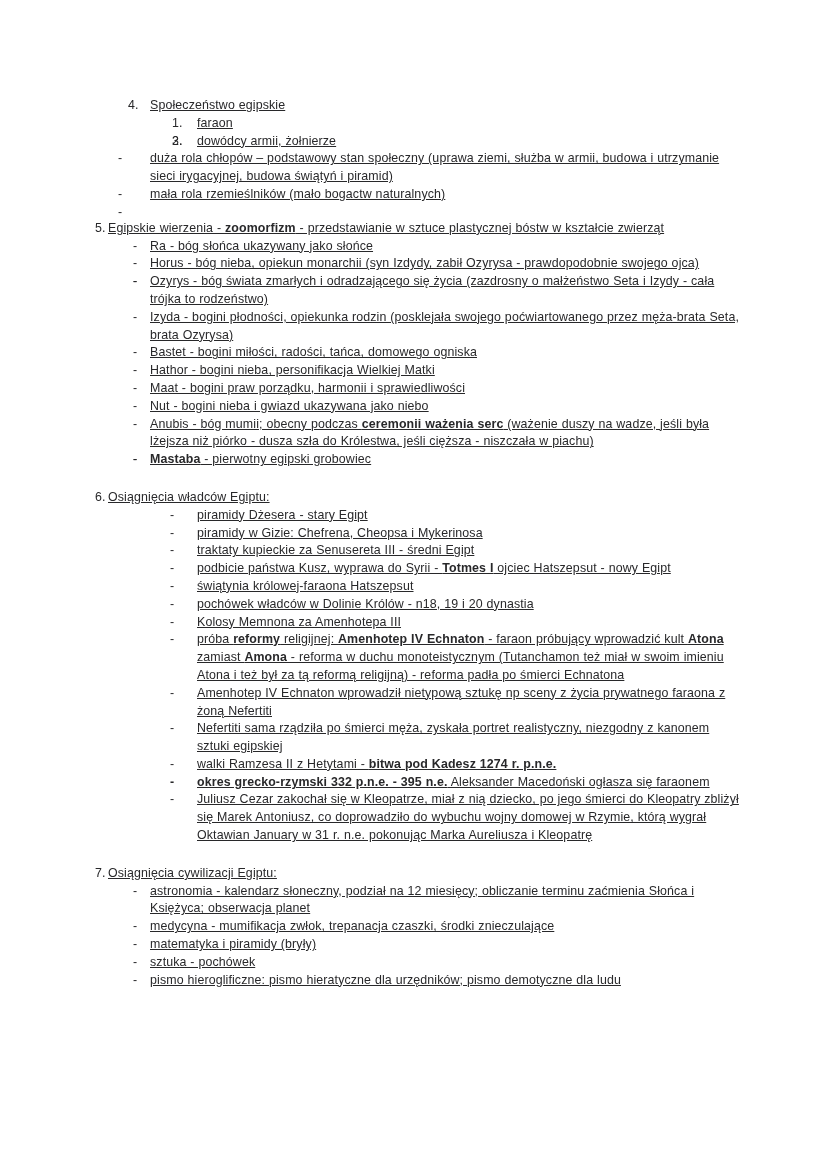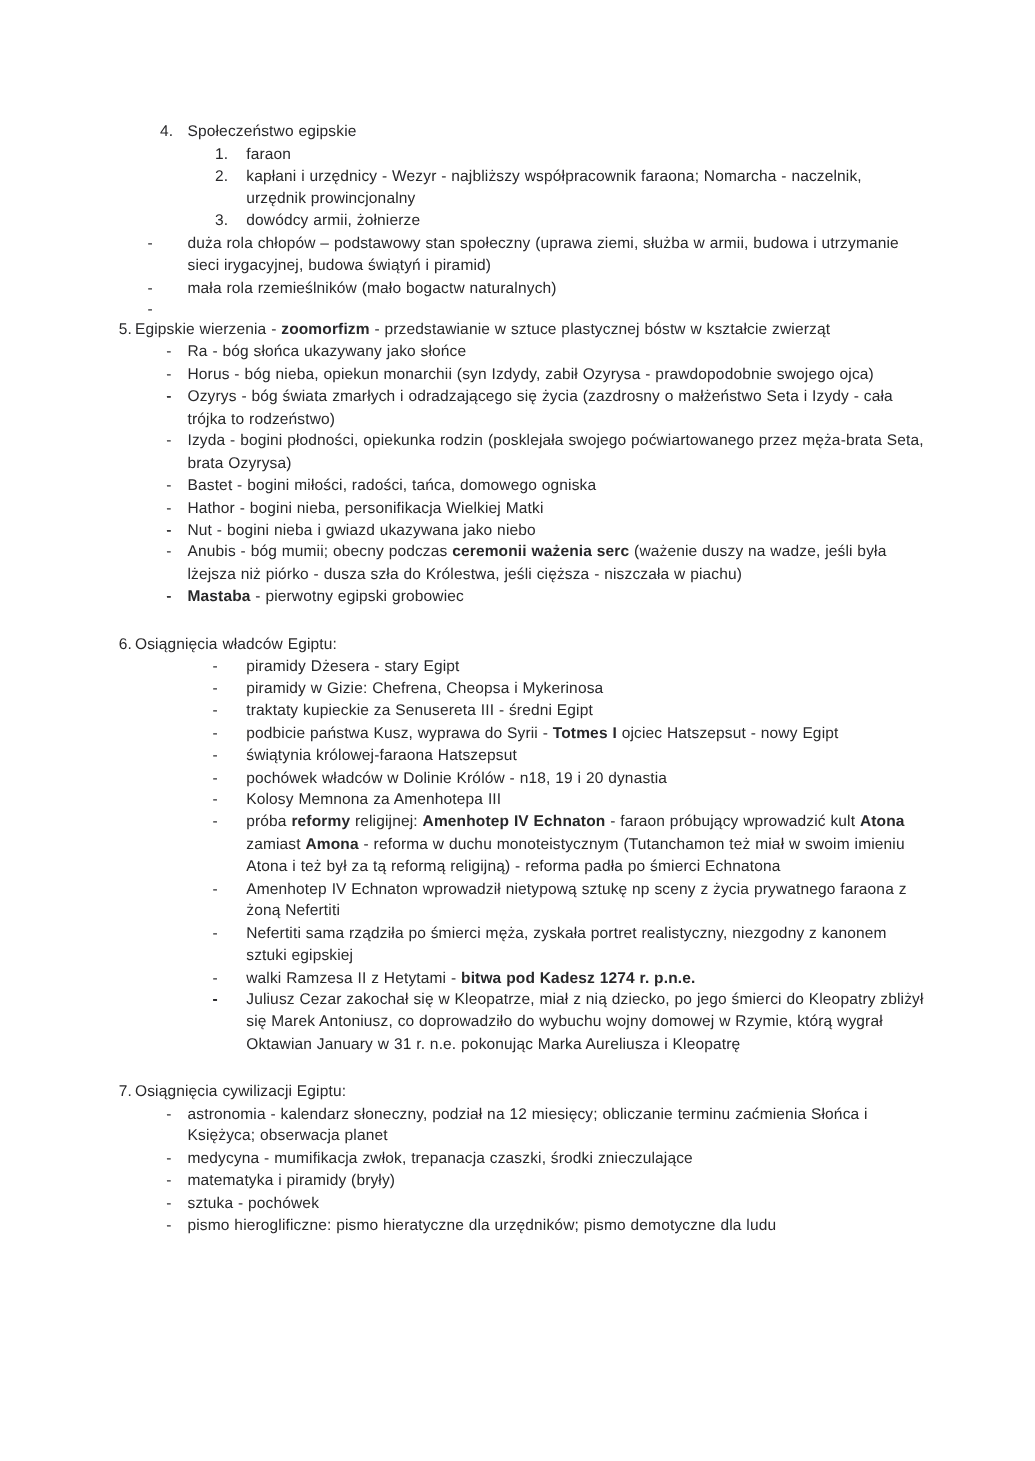--- a/index.html
+++ b/index.html
@@ -52,20 +52,21 @@
   }
   .row .marker {
     position: absolute;
     top: 0;
     display: block;
     text-align: left;
     white-space: nowrap;
   }
   .row .txt {
     display: block;
+    text-decoration: underline;
   }
 
   
 
   
   .lvl-num1 { padding-left: 150px; padding-right: 90px; }
   .lvl-num1 > .marker { left: 128px; }
 
   
   .lvl-num2 { padding-left: 197px; padding-right: 90px; }
@@ -111,21 +112,20 @@
         <span class="txt">Społeczeństwo egipskie</span>
       </div>
 
       <div class="line row lvl-num2">
         <span class="marker">1.</span>
         <span class="txt">faraon</span>
       </div>
 
       <div class="line row lvl-num2">
         <span class="marker">2.</span>
-        <span class="txt">kapłani i urzędnicy - Wezyr - najbliższy współpracownik faraona; Nomarcha - naczelnik, urzędnik prowincjonalny</span>
       </div>
 
       <div class="line row lvl-num2">
         <span class="marker">3.</span>
         <span class="txt">dowódcy armii, żołnierze</span>
       </div>
 
       <div class="line row lvl-dashA">
         <span class="marker">-</span>
         <span class="txt">duża rola chłopów – podstawowy stan społeczny (uprawa ziemi, służba w armii, budowa i utrzymanie sieci irygacyjnej, budowa świątyń i piramid)</span>
@@ -172,20 +172,21 @@
       <div class="line row lvl-dashB">
         <span class="marker">-</span>
         <span class="txt">Bastet - bogini miłości, radości, tańca, domowego ogniska</span>
       </div>
       <div class="line row lvl-dashB">
         <span class="marker">-</span>
         <span class="txt">Hathor - bogini nieba, personifikacja Wielkiej Matki</span>
       </div>
       <div class="line row lvl-dashB">
         <span class="marker">-</span>
+        <span class="txt">Maat - bogini praw porządku, harmonii i sprawiedliwości</span>
       </div>
       <div class="line row lvl-dashB">
         <span class="marker">-</span>
         <span class="txt">Nut - bogini nieba i gwiazd ukazywana jako niebo</span>
       </div>
       <div class="line row lvl-dashB">
         <span class="marker">-</span>
         <span class="txt"><span>Anubis - bóg mumii; obecny podczas </span><b>ceremonii ważenia serc</b><span> (ważenie duszy na wadze, jeśli była lżejsza niż piórko - dusza szła do Królestwa, jeśli cięższa - niszczała w piachu)</span></span>
       </div>
       <div class="line row lvl-dashB">
@@ -245,20 +246,21 @@
       <div class="line row lvl-dashC">
         <span class="marker">-</span>
         <span class="txt">Nefertiti sama rządziła po śmierci męża, zyskała portret realistyczny, niezgodny z kanonem sztuki egipskiej</span>
       </div>
       <div class="line row lvl-dashC">
         <span class="marker">-</span>
         <span class="txt"><span>walki Ramzesa II z Hetytami - </span><b>bitwa pod Kadesz 1274 r. p.n.e.</b></span>
       </div>
       <div class="line row lvl-dashC">
         <span class="marker bold">-</span>
+        <span class="txt"><b>okres grecko-rzymski 332 p.n.e. - 395 n.e.</b><span>  Aleksander Macedoński ogłasza się faraonem</span></span>
       </div>
       <div class="line row lvl-dashC">
         <span class="marker">-</span>
         <span class="txt">Juliusz Cezar zakochał się w Kleopatrze, miał z nią dziecko, po jego śmierci do Kleopatry zbliżył się Marek Antoniusz, co doprowadziło do wybuchu wojny domowej w Rzymie, którą wygrał Oktawian January w 31 r. n.e. pokonując Marka Aureliusza i Kleopatrę</span>
       </div>
     </div>
 
     <div class="gap-lg"></div>
 
     <div class="blk">

